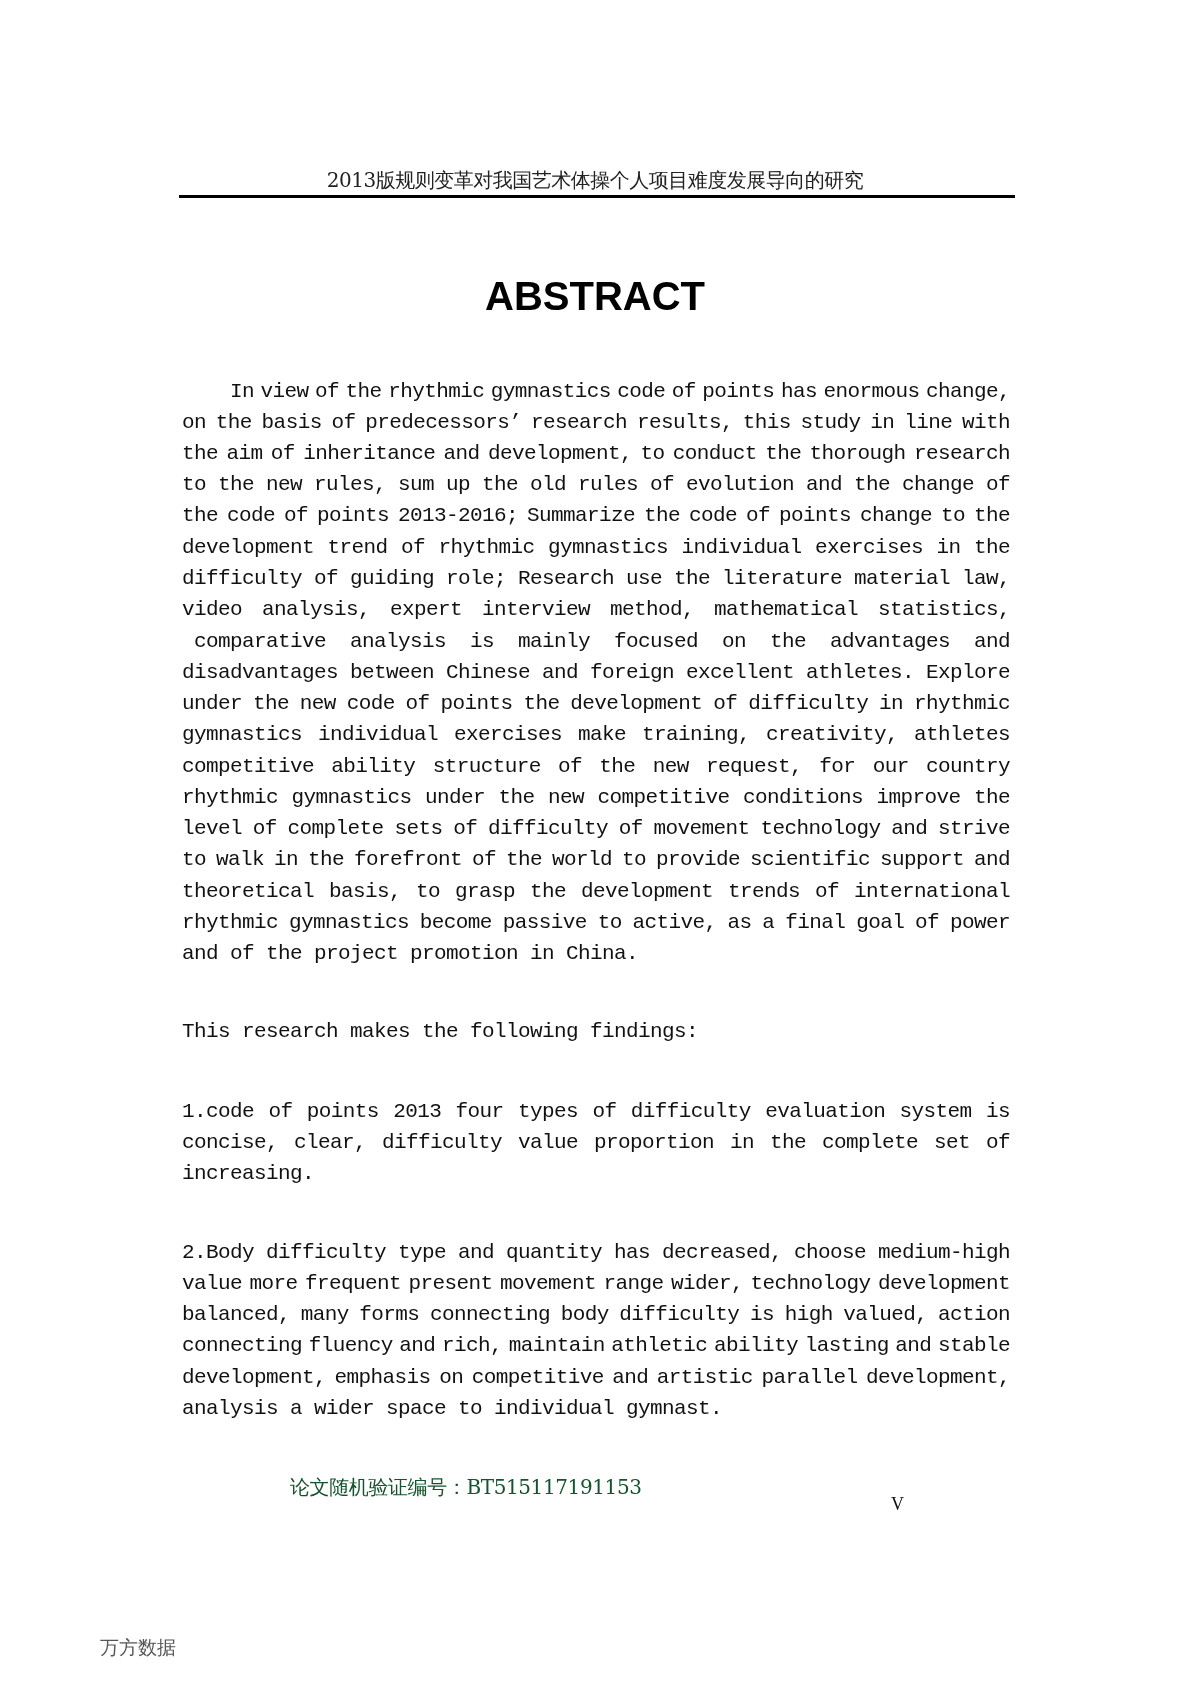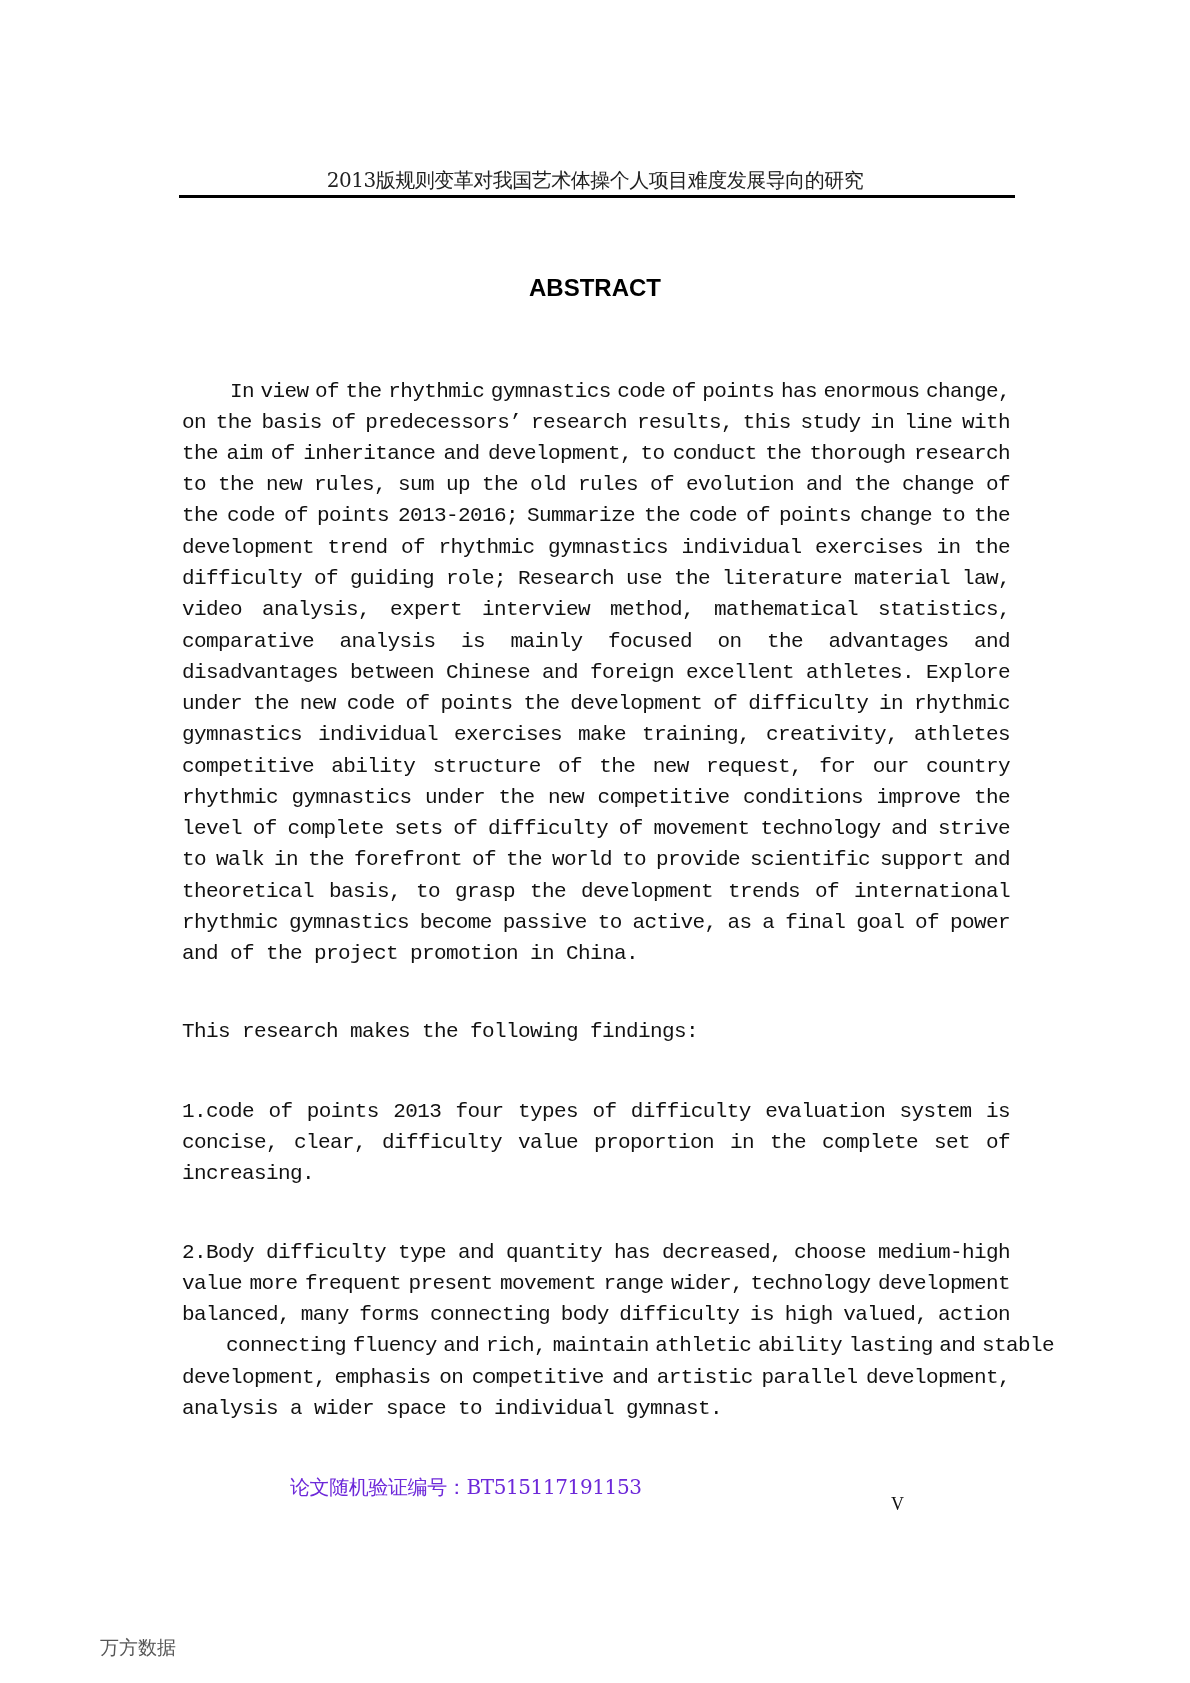--- a/index.html
+++ b/index.html
@@ -2,28 +2,28 @@
 <html><head>
 <meta charset="utf-8">
 <style>
   html, body { margin:0; padding:0; background:#ffffff; }
   body { width:1190px; height:1683px; position:relative; overflow:hidden;
          font-family:"DejaVu Serif", "Liberation Serif", serif; color:#111; }
   .running-header { position:absolute; left:0; width:1190px; top:167px; text-align:center;
          font-size:20px; color:#222; font-family:"DejaVu Serif", serif; letter-spacing:-0.5px; }
   .header-rule { position:absolute; left:179px; width:836px; top:195px; height:3px; background:#000; }
   .title { position:absolute; left:0; width:1190px; top:274px; text-align:center;
-         font-family:"Liberation Sans", sans-serif; font-weight:bold; font-size:24px; color:#000; }
+         font-family:"Liberation Sans", sans-serif; font-weight:bold; font-size:40px; color:#000; }
   .line { position:absolute; left:182px; width:828px; height:30px; font-size:21px; line-height:30px;
           text-align:justify; text-align-last:justify; white-space:nowrap;
           font-family:"Liberation Mono", "DejaVu Sans Mono", monospace; letter-spacing:-0.6px; color:#111; }
   .line.last { text-align-last:left; }
   .line.indent { left:230px; width:780px; }
   .line span { white-space:normal; }
-  .verification { position:absolute; left:290px; top:1474px; font-size:20px; color:#6d28d9;
+  .verification { position:absolute; left:290px; top:1474px; font-size:20px; color:#14532d;
           font-family:"DejaVu Serif", serif; letter-spacing:-0.4px; }
   .page-number { position:absolute; left:891px; top:1494px; font-size:18px; color:#111;
           font-family:"Liberation Serif", serif; }
   .watermark { position:absolute; left:100px; top:1635px; font-size:19px; color:#555;
           font-family:"DejaVu Sans", sans-serif; }
 </style>
 </head>
 <body>
 
 <div class="running-header">2013版规则变革对我国艺术体操个人项目难度发展导向的研究</div>
@@ -33,41 +33,41 @@
 
 <div>
   <div class="line indent" style="top:377px"><span style="white-space: nowrap; word-spacing: -5.46875px;">In view of the rhythmic gymnastics code of points has enormous change,</span></div>
   <div class="line" style="top:408px"><span style="white-space: nowrap; word-spacing: -2.19602px; margin-top: 25px;">on the basis of predecessors’ research results, this study in line with</span></div>
   <div class="line" style="top:439px"><span style="white-space: nowrap; word-spacing: -3.61563px;">the aim of inheritance and development, to conduct the thorough research</span></div>
   <div class="line" style="top:470px"><span style="white-space: nowrap; word-spacing: -0.0111607px;">to the new rules, sum up the old rules of evolution and the change of</span></div>
   <div class="line" style="top:501px"><span style="white-space: nowrap; word-spacing: -3.01302px;">the code of points 2013-2016; Summarize the code of points change to the</span></div>
   <div class="line" style="top:533px"><span style="white-space: nowrap; word-spacing: 0px;">development trend of rhythmic gymnastics individual exercises in the</span></div>
   <div class="line" style="top:564px"><span style="white-space: nowrap; word-spacing: -0.0173611px;">difficulty of guiding role; Research use the literature material law,</span></div>
   <div class="line" style="top:595px"><span style="white-space: nowrap; word-spacing: 0px;">video analysis, expert interview method, mathematical statistics,</span></div>
-  <div class="line" style="top:627px"><span style="white-space: nowrap; word-spacing: 0px;">comparative analysis is mainly focused on the advantages and</span></div>
+  <div class="line" style="top:627px"><span style="white-space: nowrap; word-spacing: 0px; margin-left: 12px;">comparative analysis is mainly focused on the advantages and</span></div>
   <div class="line" style="top:658px"><span style="white-space: nowrap; word-spacing: -0.0223214px;">disadvantages between Chinese and foreign excellent athletes. Explore</span></div>
   <div class="line" style="top:689px"><span style="white-space: nowrap; word-spacing: -1.10511px;">under the new code of points the development of difficulty in rhythmic</span></div>
   <div class="line" style="top:720px"><span style="white-space: nowrap; word-spacing: 0px;">gymnastics individual exercises make training, creativity, athletes</span></div>
   <div class="line" style="top:752px"><span style="white-space: nowrap; word-spacing: 0px;">competitive ability structure of the new request, for our country</span></div>
   <div class="line" style="top:783px"><span style="white-space: nowrap; word-spacing: 0px;">rhythmic gymnastics under the new competitive conditions improve the</span></div>
   <div class="line" style="top:814px"><span style="white-space: nowrap; word-spacing: -1.21562px;">level of complete sets of difficulty of movement technology and strive</span></div>
   <div class="line" style="top:845px"><span style="white-space: nowrap; word-spacing: -2.01302px;">to walk in the forefront of the world to provide scientific support and</span></div>
   <div class="line" style="top:877px"><span style="white-space: nowrap; word-spacing: 0px;">theoretical basis, to grasp the development trends of international</span></div>
   <div class="line" style="top:908px"><span style="white-space: nowrap; word-spacing: -1.10511px;">rhythmic gymnastics become passive to active, as a final goal of power</span></div>
   <div class="line last" style="top:939px"><span>and of the project promotion in China.</span></div>
 
   <div class="line last" style="top:1017px"><span>This research makes the following findings:</span></div>
 
   <div class="line" style="top:1097px"><span style="white-space: nowrap; word-spacing: 0px;">1.code of points 2013 four types of difficulty evaluation system is</span></div>
   <div class="line" style="top:1128px"><span style="white-space: nowrap; word-spacing: 0px;">concise, clear, difficulty value proportion in the complete set of</span></div>
   <div class="line last" style="top:1159px"><span>increasing.</span></div>
 
   <div class="line" style="top:1238px"><span style="white-space: nowrap; word-spacing: -0.0195312px;">2.Body difficulty type and quantity has decreased, choose medium-high</span></div>
   <div class="line" style="top:1269px"><span style="white-space: nowrap; word-spacing: -4.51953px; margin-top: 25px;">value more frequent present movement range wider, technology development</span></div>
   <div class="line" style="top:1300px"><span style="white-space: nowrap; word-spacing: -1.35069px;">balanced, many forms connecting body difficulty is high valued, action</span></div>
-  <div class="line" style="top:1331px"><span style="white-space: nowrap; word-spacing: -5.35069px; margin-left: 44px;">connecting fluency and rich, maintain athletic ability lasting and stable</span></div>
+  <div class="line" style="top:1331px"><span style="white-space: nowrap; word-spacing: -5.35069px;">connecting fluency and rich, maintain athletic ability lasting and stable</span></div>
   <div class="line" style="top:1363px"><span style="white-space: nowrap; word-spacing: -3.45089px; margin-top: 28px;">development, emphasis on competitive and artistic parallel development,</span></div>
   <div class="line last" style="top:1394px"><span>analysis a wider space to individual gymnast.</span></div>
 </div>
 
 <div class="verification">论文随机验证编号：BT515117191153</div>
 <div class="page-number">V</div>
 <div class="watermark">万方数据</div>
 
 </body></html>

